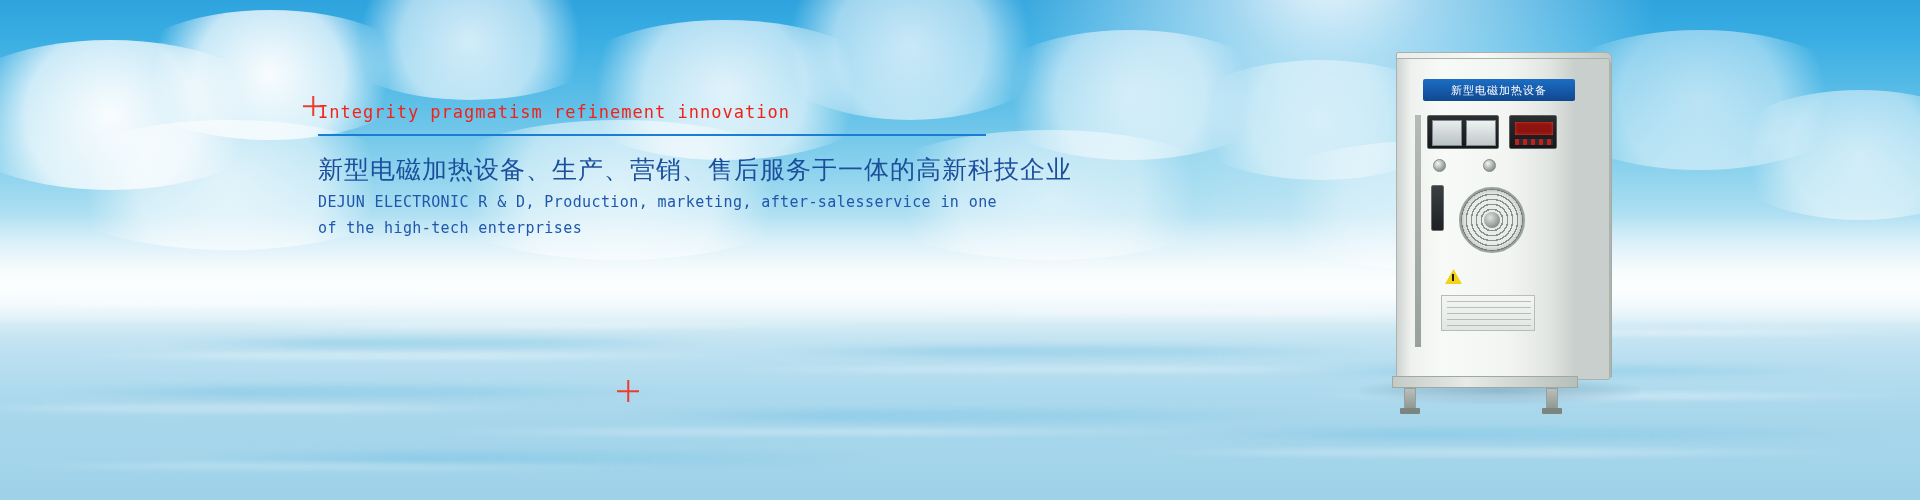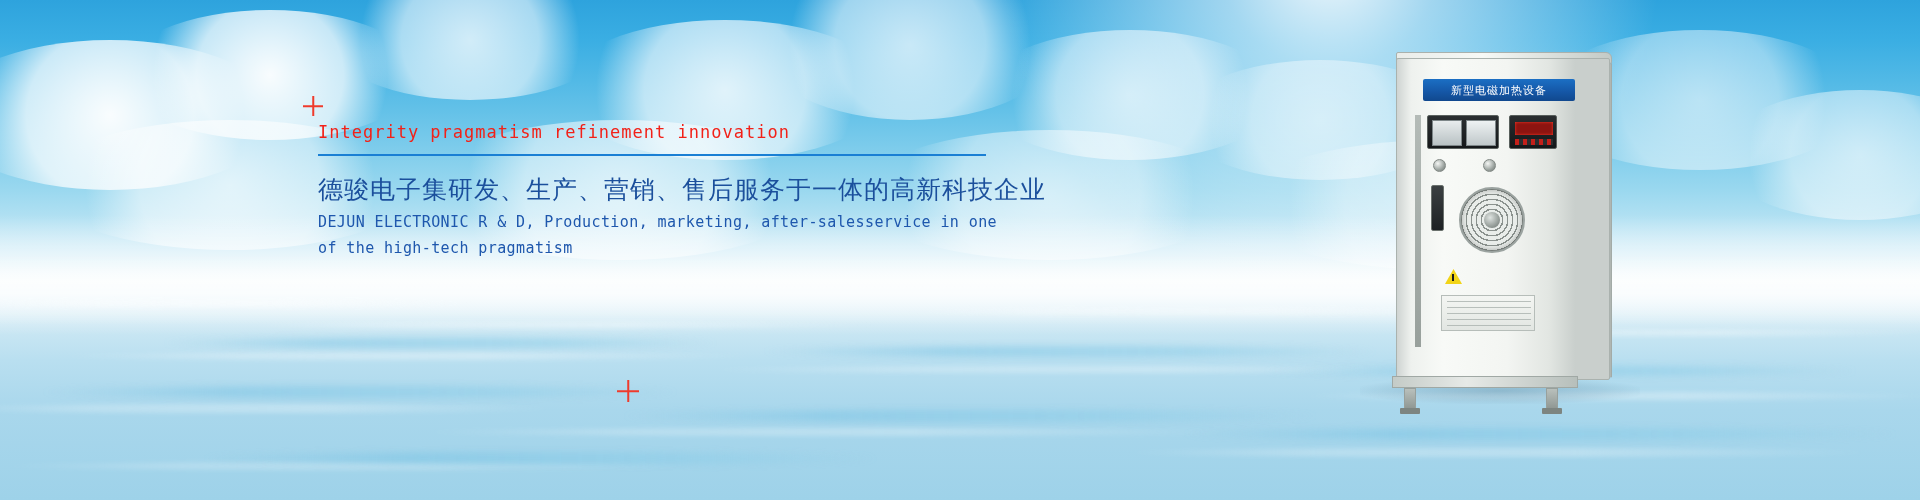--- a/index.html
+++ b/index.html
@@ -71,21 +71,21 @@
   .headline {
     font-family:"DejaVu Sans", sans-serif;
     font-size:54px;
     font-weight:bold;
     color:#f60c05;
     letter-spacing:3px;
     line-height:1.18;
     white-space:nowrap;
   }
   .headline-en {
-    margin-top:22px;
+    margin-top:2px;
     font-family:"DejaVu Sans Mono", monospace;
     font-size:17px;
     color:#f22118;
     letter-spacing:1px;
     white-space:nowrap;
   }
   .divider {
     margin-top:12px;
     width:668px;
     height:2px;
@@ -412,24 +412,24 @@
   <div class="wave" style="left:620px; top:410px; width:700px; height:12px;"></div>
   <div class="wave" style="left:1180px; top:428px; width:720px; height:12px;"></div>
   <div class="wave" style="left:200px; top:452px; width:680px; height:13px;"></div>
 
   <div class="plus" id="plus-top"></div>
   <div class="plus" id="plus-bottom"></div>
 
   <div id="text-block">
     <div class="headline-en">Integrity  pragmatism  refinement  innovation</div>
     <div class="divider"></div>
-    <div class="sub-cn">德骏电子集研发、生产、营销、售后服务于一体的高新科技企业</div>
+    <div class="sub-cn">新型电磁加热设备、生产、营销、售后服务于一体的高新科技企业</div>
     <div class="sub-en">
       <div>DEJUN ELECTRONIC R &amp; D, Production, marketing, after-salesservice in one</div>
-      <div>of the high-tech pragmatism</div>
+      <div>of the high-tech enterprises</div>
     </div>
   </div>
 
   <div id="machine">
     <div class="m-shadow"></div>
     <div class="m-side">
       <div class="m-side-vents"></div>
       <div class="m-side-vents2"></div>
     </div>
     <div class="m-tag"></div>

